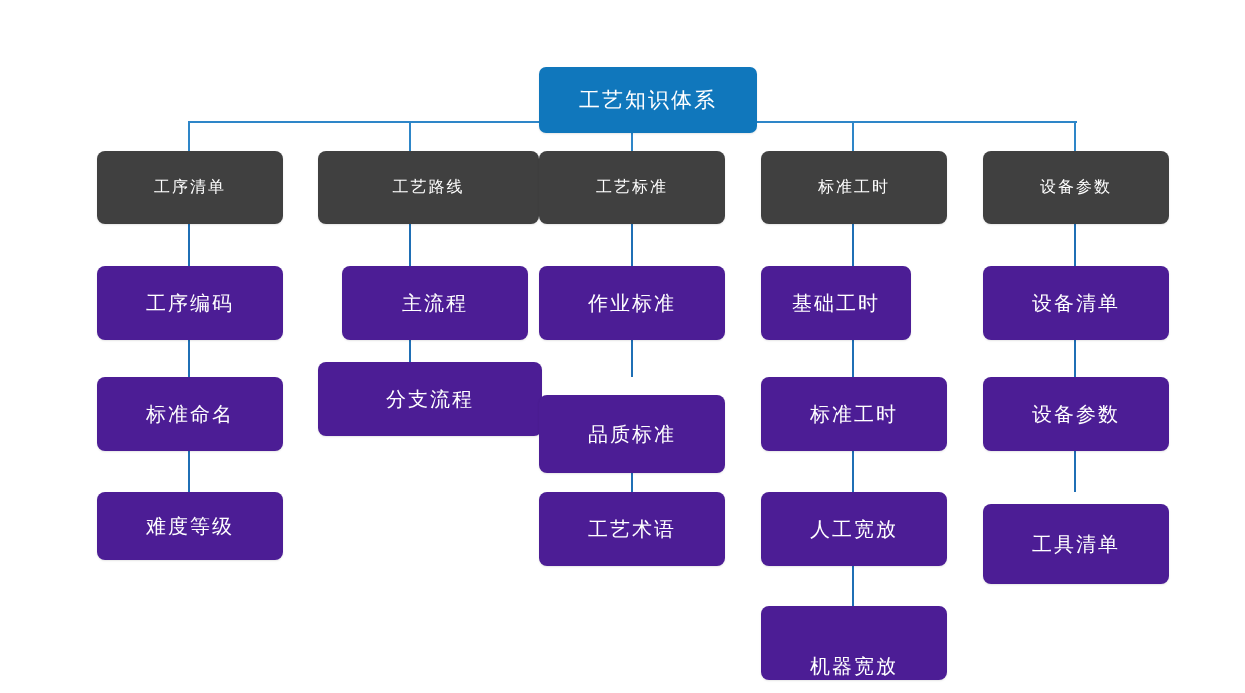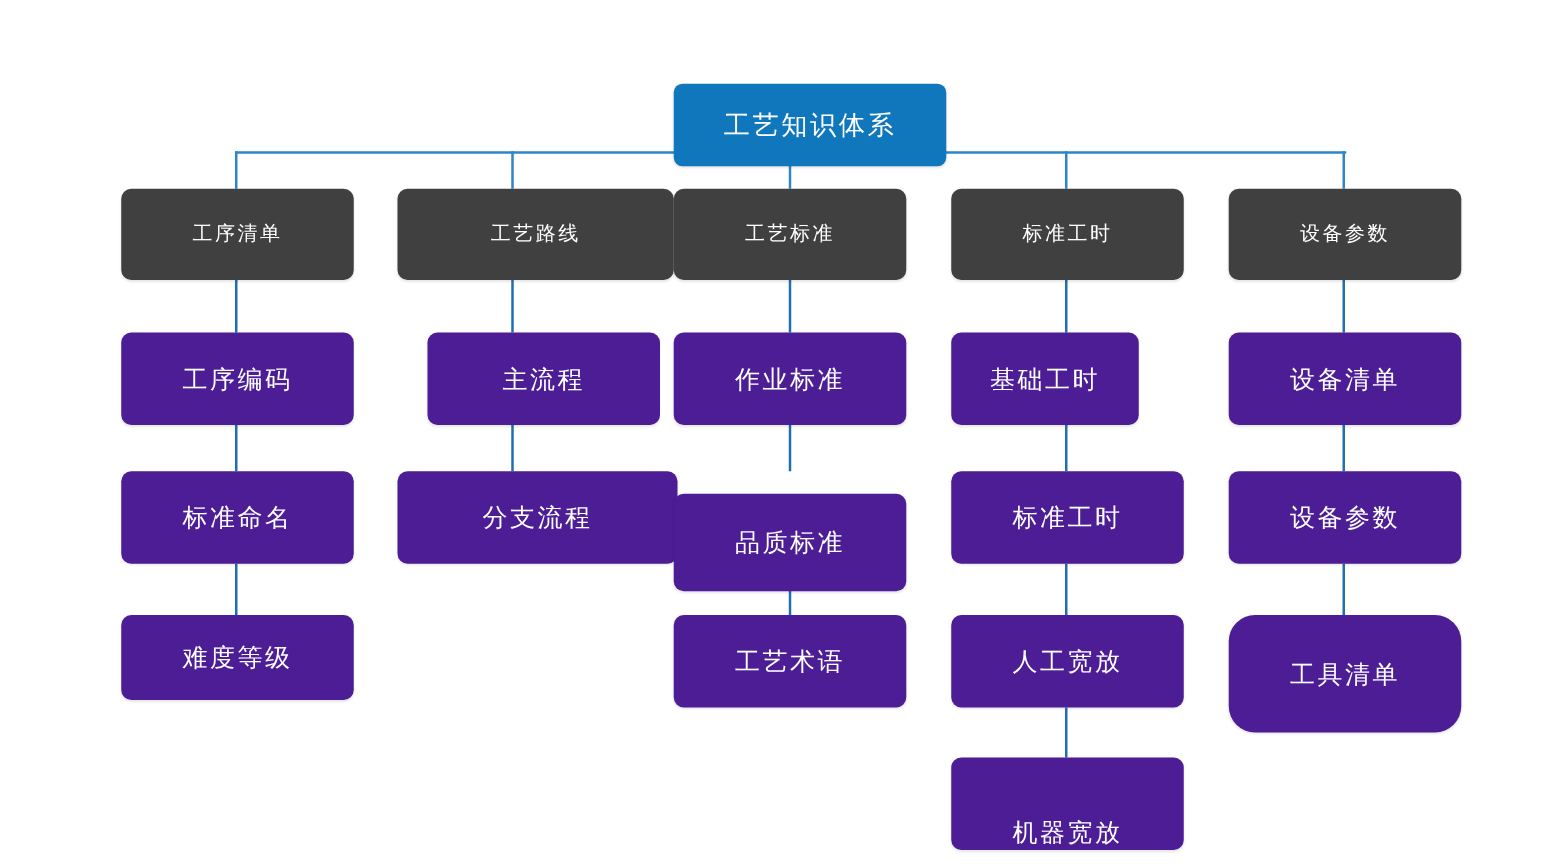--- a/index.html
+++ b/index.html
@@ -100,21 +100,21 @@
   </div>
 
   <div class="conn conn-v link-line" style="left:409px; top:224px; width:2px; height:42px;"></div>
 
   <div class="node node-l2" style="left:318px; top:266px; width:186px; height:74px;margin-left:24px;">
     <span>主流程</span>
   </div>
 
   <div class="conn conn-v link-line" style="left:409px; top:340px; width:2px; height:37px;"></div>
 
-  <div class="node node-l2" style="left:318px; top:377px; width:224px; height:74px;">
+  <div class="node node-l2" style="left:318px; top:362px; width:224px; height:74px;">
     <span>分支流程</span>
   </div>
 
   <div class="conn conn-v drop-line" style="left:631px; top:121px; width:2px; height:30px;"></div>
 
   <div class="node node-l1" style="left:539px; top:151px; width:186px; height:73px;">
     <span>工艺标准</span>
   </div>
 
   <div class="conn conn-v link-line" style="left:631px; top:224px; width:2px; height:42px;"></div>
@@ -178,17 +178,17 @@
   </div>
 
   <div class="conn conn-v link-line" style="left:1074px; top:340px; width:2px; height:37px;"></div>
 
   <div class="node node-l2" style="left:983px; top:377px; width:186px; height:74px;">
     <span>设备参数</span>
   </div>
 
   <div class="conn conn-v link-line" style="left:1074px; top:451px; width:2px; height:41px;"></div>
 
-  <div class="node node-l2" style="left:983px; top:492px; width:186px; height:94px;border-radius:21px;">
+  <div class="node node-l2" style="left:983px; top:504px; width:186px; height:80px;">
     <span>工具清单</span>
   </div>
 
 </div>
 
 </body></html>

